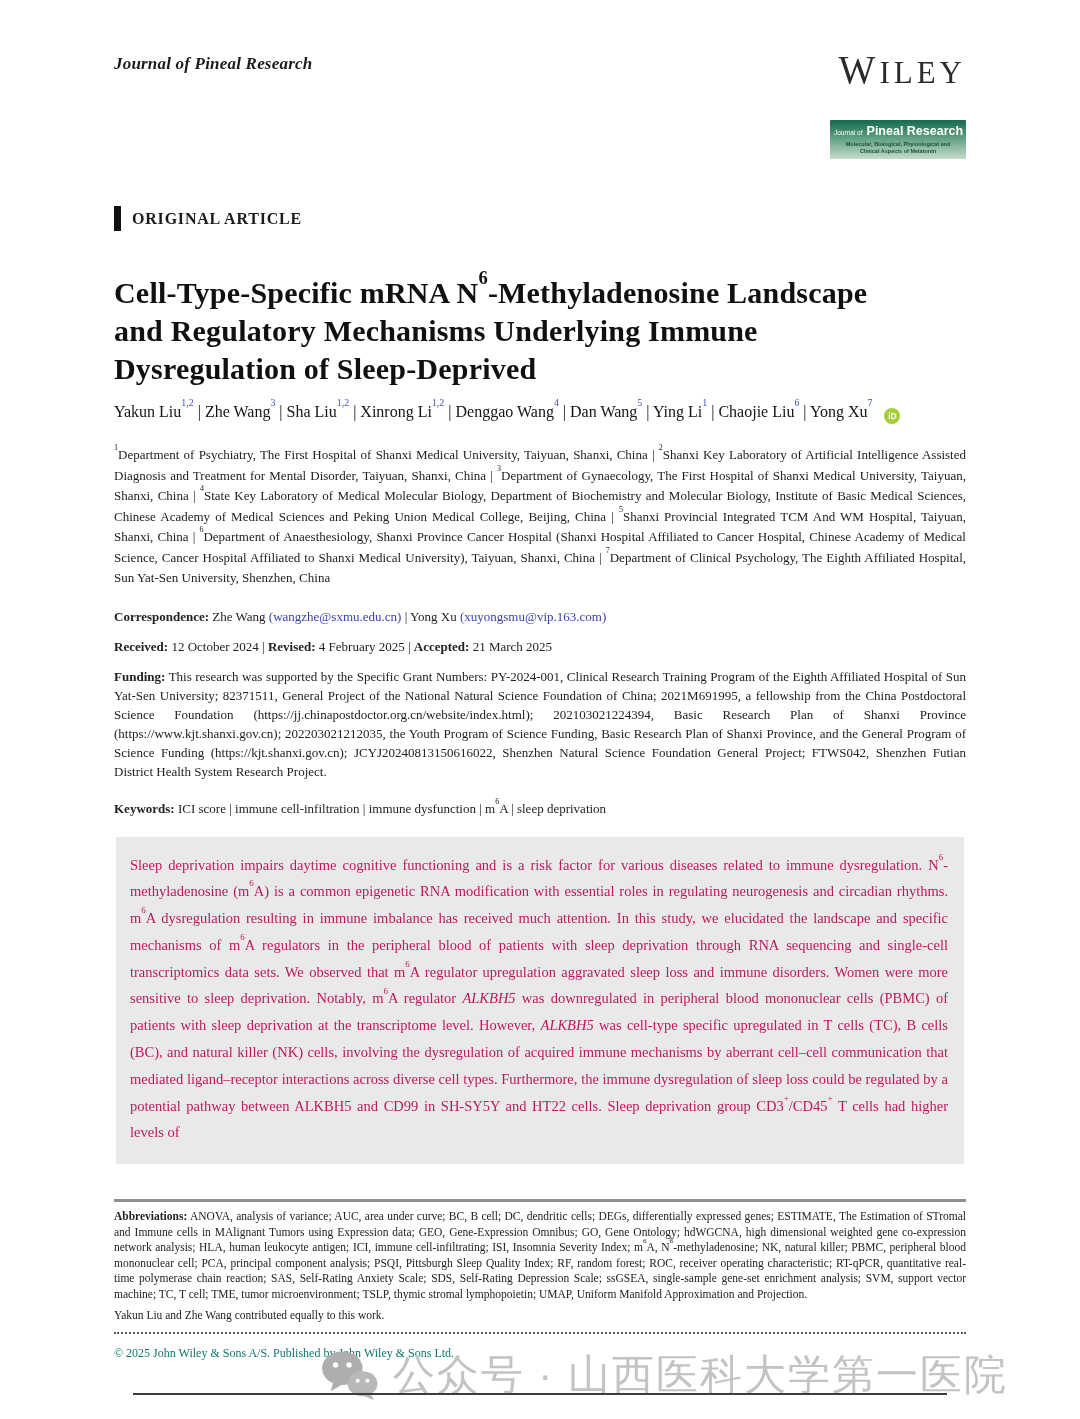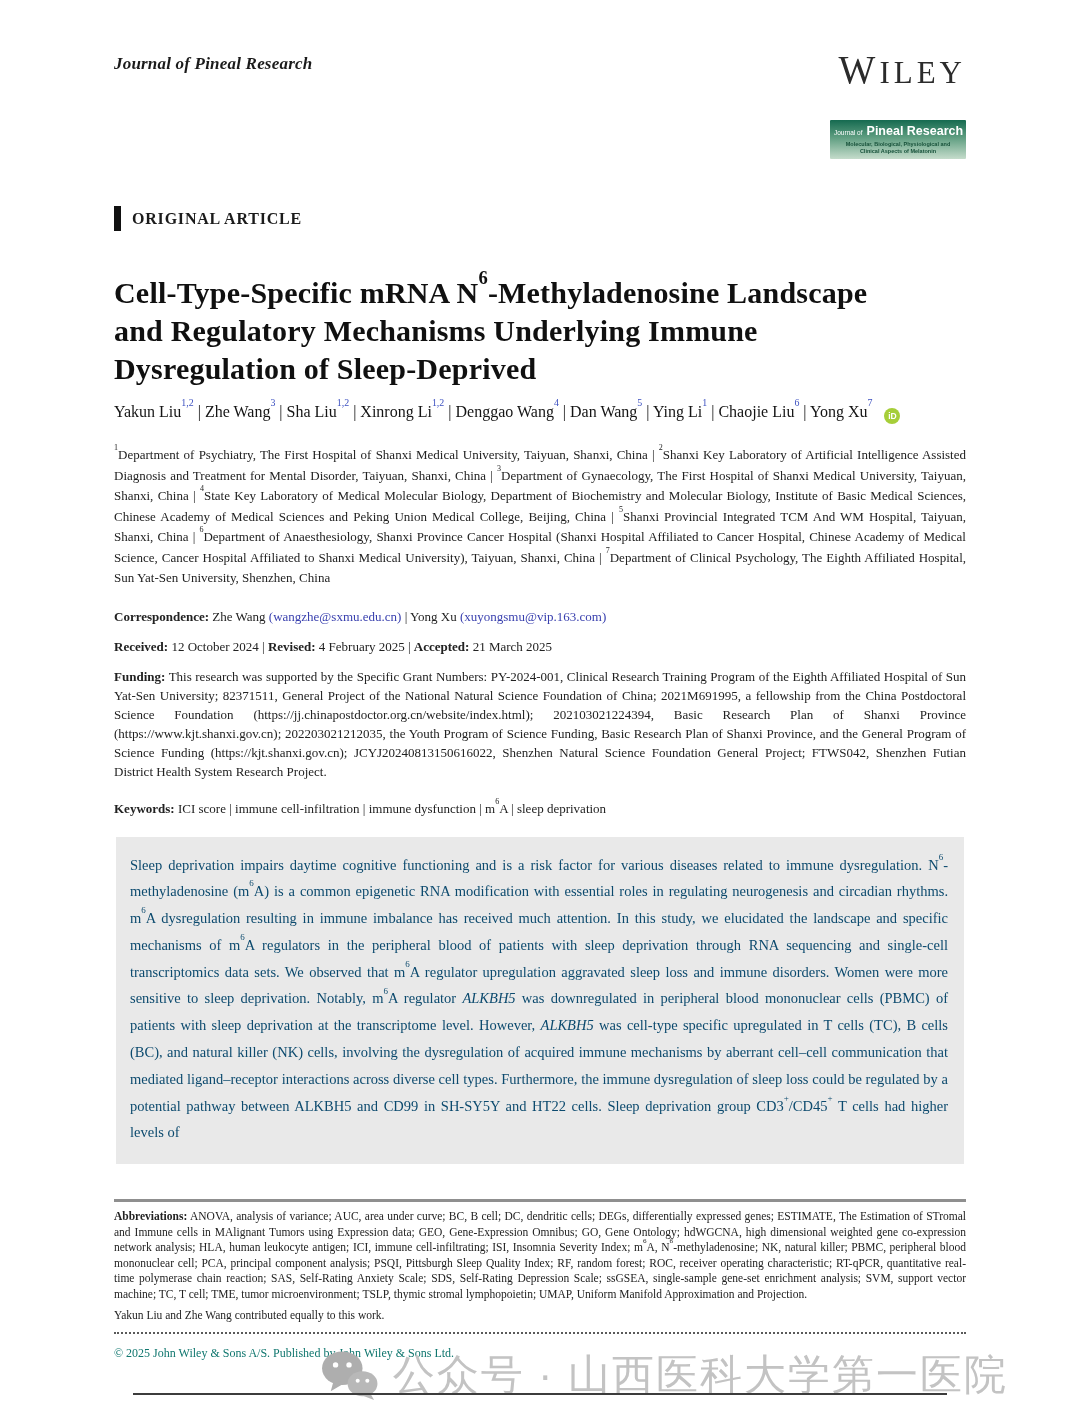--- a/index.html
+++ b/index.html
@@ -49,21 +49,21 @@
   
   .affiliations { margin-top:21px; font-size:13px; line-height:20.5px; text-align:justify; color:#222; }
   .meta-line { margin-top:18px; font-size:13px; line-height:19px; text-align:justify; color:#222; }
   .meta-line.tight { margin-top:11px; }
   .meta-label { font-weight:bold; }
 
   
   .abstract { margin-top:19px; margin-left:2px; margin-right:2px;
     background:var(--abstract-bg,#e9e9e9); padding:15px 16px 18px 14px; }
   .abstract h2 { font-size:16px; font-weight:bold; letter-spacing:0.3px; margin-bottom:7px; color:#111; }
-  .abstract p { font-size:14.5px; line-height:26.8px; text-align:justify; color:#0c4a6e; }
+  .abstract p { font-size:14.5px; line-height:26.8px; text-align:justify; color:#be185d; }
 
   
   .rule-gray { border:none; height:3px; background:#8f8f8f; margin-top:35px; }
   .abbreviations { margin-top:7px; font-size:11.5px; line-height:15.5px; text-align:justify; color:#222; }
   .equal-note { margin-top:7px; font-size:11.5px; color:#222; }
   .rule-dotted { border:none; border-top:2px dotted #5a5a5a; margin-top:11px; }
   .copyright { margin-top:12px; font-size:12px; color:#0f766e; }
 
   
   .page-footer { position:absolute; left:83px; right:83px; bottom:24px; z-index:2; }

